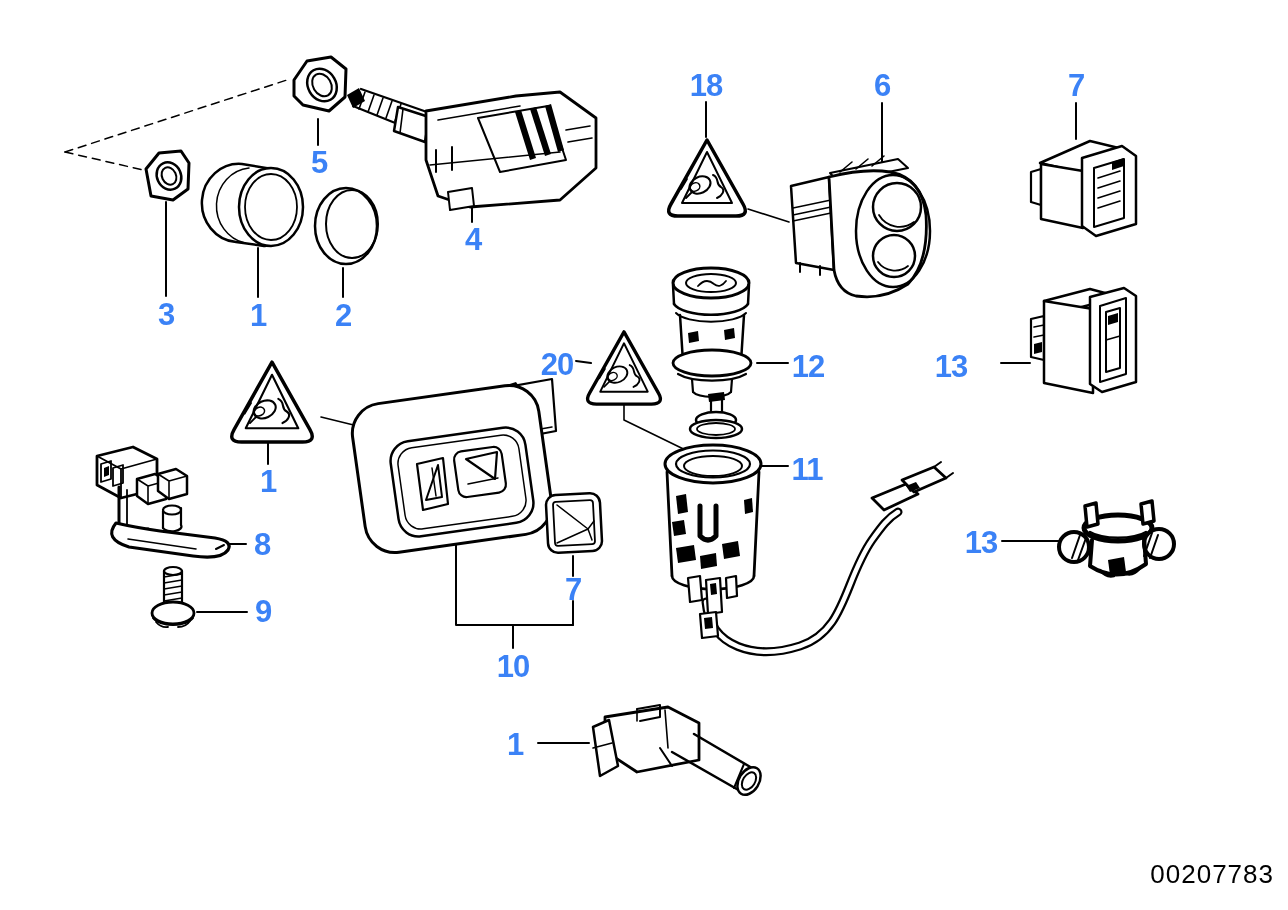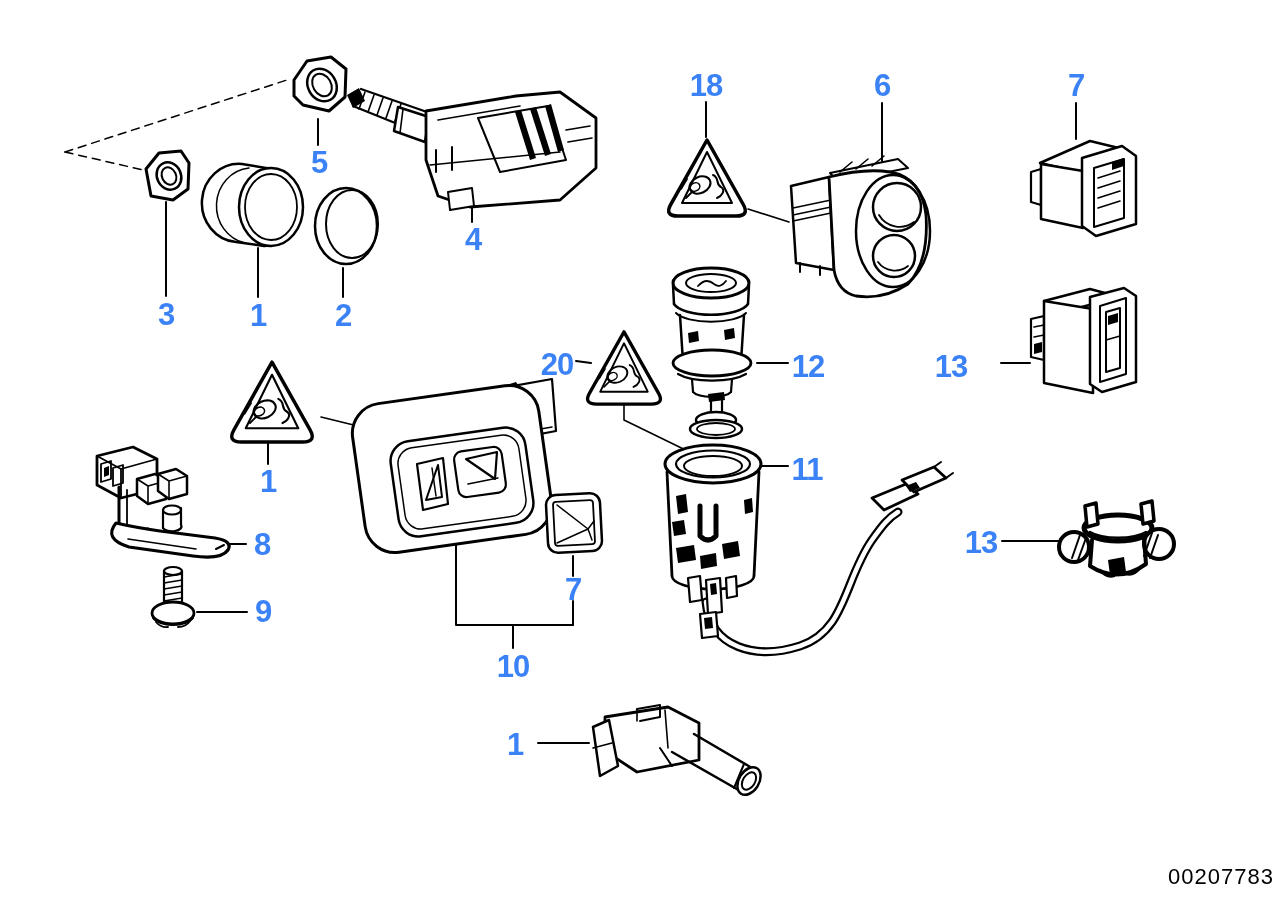--- a/index.html
+++ b/index.html
@@ -11,21 +11,21 @@
   svg .ln{stroke:#000;fill:none;stroke-linecap:round;stroke-linejoin:round;}
   svg .o {stroke:#000;fill:#ffffff;stroke-linecap:round;stroke-linejoin:round;}
   svg .b {fill:#000000;stroke:none;}
   .callout{
     position:absolute;transform:translate(-50%,-50%);
     font-weight:700;font-size:31px;color:#3b82f6;letter-spacing:-1px;
     line-height:1;white-space:nowrap;user-select:none;cursor:pointer;
   }
   .part-number{
     position:absolute;right:14px;bottom:20px;
-    font-size:22px;font-weight:400;color:#000;letter-spacing:1px;
+    font-size:26px;font-weight:400;color:#000;letter-spacing:1px;
     font-family:"Liberation Sans",sans-serif;
   }
 </style>
 </head>
 <body>
 
 <div id="canvas">
 
 <svg id="art" width="1288" height="910" viewBox="0 0 1288 910">
 

